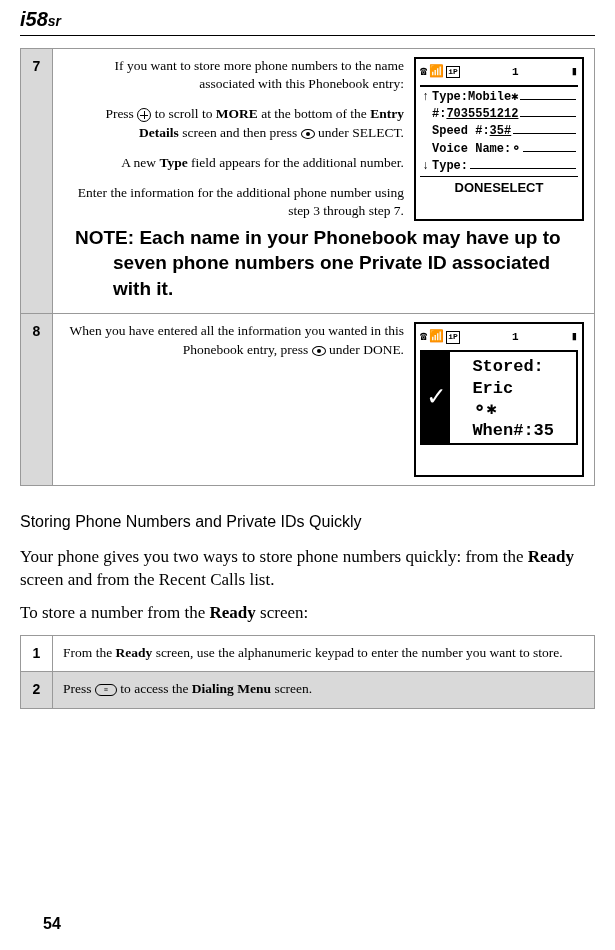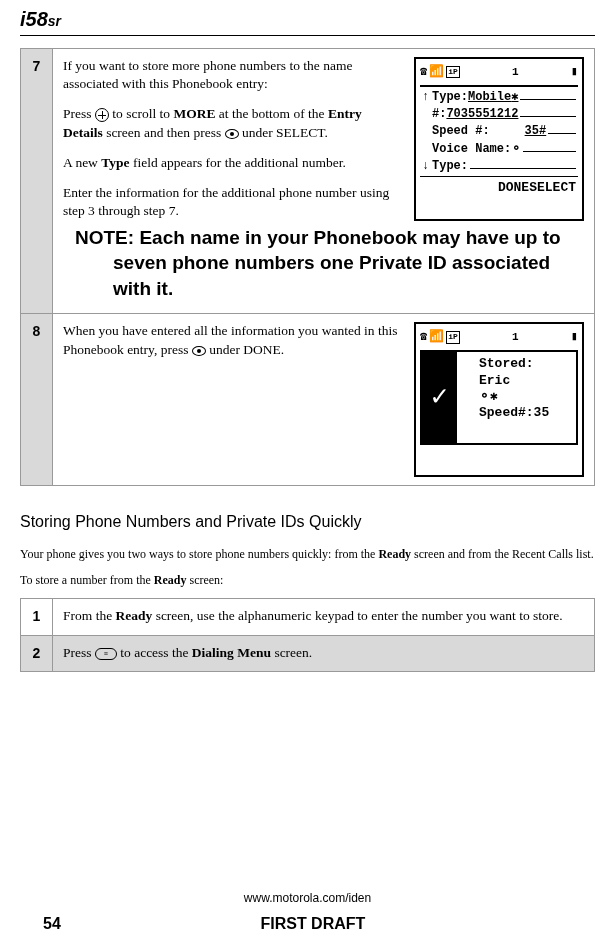--- a/index.html
+++ b/index.html
@@ -59,20 +59,21 @@
     }
     .step-body-flex {
       display: flex;
       gap: 10px;
     }
     .step-text {
       flex: 1;
     }
     .step-text p {
       margin-bottom: 12px;
+      text-align: right;
     }
     .step-text p:last-child {
       margin-bottom: 0;
     }
     .phone-screen {
       width: 170px;
       min-height: 160px;
       border: 2px solid #000;
       background: white;
       padding: 4px;
@@ -121,23 +122,23 @@
     .phone-row .label {
       flex: 0 0 auto;
     }
     .phone-row .underline {
       flex: 1;
       border-bottom: 1.5px solid #000;
       margin-left: 2px;
     }
     .phone-bottom {
       display: flex;
-      justify-content: flex-end;
+      justify-content: center;
       padding: 2px 2px 0 2px;
-      font-family: Liberation Mono, monospace;
+      font-family: Liberation Sans, sans-serif;
       font-size: 13px;
       font-weight: bold;
       border-top: 1.5px solid #000;
       margin-top: 2px;
     }
     .note-block {
       font-family: Arial, sans-serif;
       font-size: 19px;
       font-weight: bold;
       padding: 4px 10px 4px 50px;
@@ -155,33 +156,33 @@
       display: flex;
       align-items: center;
       justify-content: center;
       color: white;
       font-size: 28px;
     }
     .stored-content {
       flex: 1;
       padding: 4px 22px;
       font-family: 'Courier New', monospace;
-      font-size: 13px;
+      font-size: 17px;
       font-weight: bold;
       line-height: 1.25;
     }
     h2.section-heading {
       font-family: Arial, sans-serif;
       font-size: 16px;
       font-weight: normal;
       margin: 25px 0 12px 0;
     }
     p.body-text {
       font-family: Georgia, serif;
-      font-size: 12px;
+      font-size: 17px;
       margin-bottom: 10px;
       line-height: 1.35;
     }
     .footer {
       position: absolute;
       bottom: 15px;
       left: 20px;
       right: 20px;
     }
     .footer-url {
@@ -291,33 +292,33 @@
               <span>📶</span>
               <span style="border:1px solid #000;font-size:8px;padding:0 1px;">iP</span>
             </span>
             <span style="font-size:11px;">1</span>
             <span>▮</span>
           </div>
           <div class="phone-content">
             <div class="phone-row">
                   <span class="arrow">↑</span>
                   <span class="label">Type:</span> 
-                  <span style="text-decoration:underline;"><span>Mobile</span>✱</span>
+                  <span style=""><span>Mobile</span>✱</span>
                   <span class="underline"></span>
                 </div>
             <div class="phone-row">
                   <span class="arrow"></span>
                   <span class="label">#:</span> 
                   <span style="text-decoration:underline;">7035551212</span>
                   <span class="underline"></span>
                 </div>
             <div class="phone-row">
                   <span class="arrow"></span>
                   <span class="label">Speed #:</span> 
-                  <span style="text-decoration:underline;margin-left:35px;">35#</span>
+                  <span style="text-decoration:underline;">35#</span>
                   <span class="underline"></span>
                 </div>
             <div class="phone-row">
                   <span class="arrow"></span>
                   <span class="label">Voice Name:</span> 
                   <span>⚬</span>
                   <span class="underline"></span>
                 </div>
             <div class="phone-row">
                   <span class="arrow">↓</span>
@@ -354,21 +355,21 @@
             </span>
             <span style="font-size:11px;">1</span>
             <span>▮</span>
           </div>
           <div class="stored-box">
             <div class="check-box">✓</div>
             <div class="stored-content">
               <div>Stored:</div>
               <div>Eric</div>
               <div>⚬✱</div>
-              <div>Speed#:35</div>
+              <div>When#:35</div>
             </div>
           </div>
         </div>
       </div>
     </td>
   </tr>
 </tbody>
   </table>
 
 <h2 class="section-heading">Storing Phone Numbers and Private IDs Quickly</h2>
@@ -392,19 +393,17 @@
   <tr>
     <td class="step-num gray"><span>2</span></td>
     <td class="step-body gray">
       <span>Press </span><span class="menu-key">≡</span><span> to access the </span><b>Dialing Menu</b><span> screen.</span>
     </td>
   </tr>
 </tbody>
   </table>
 
 <div class="footer">
-  <div class="footer-url">www.motorola.com/iden</div>
   <div class="footer-bottom">
     <span class="page-num">54</span>
-    <span>FIRST DRAFT</span>
     <span style="width:30px;"></span>
   </div>
 </div>
 
 </body></html>

